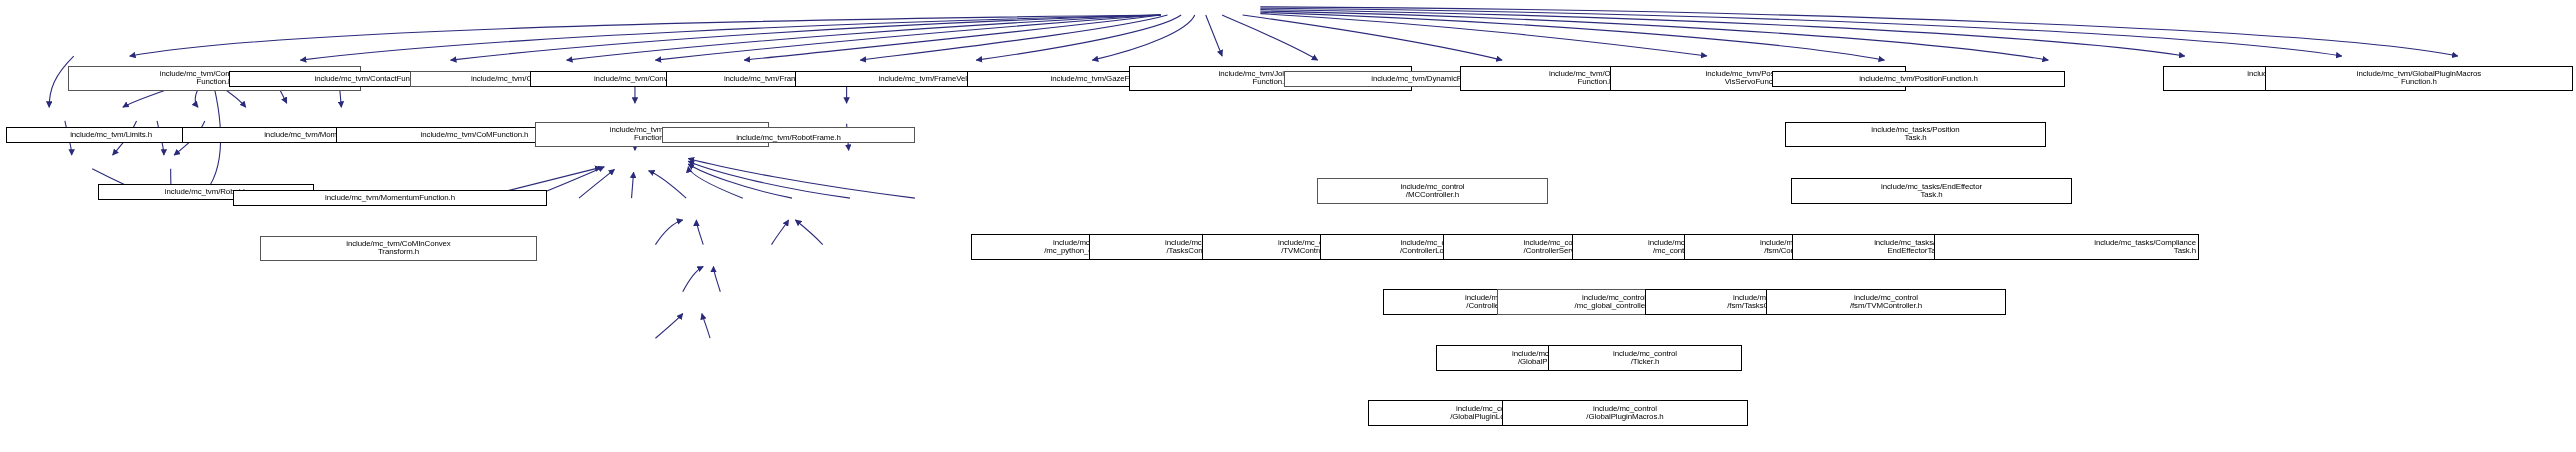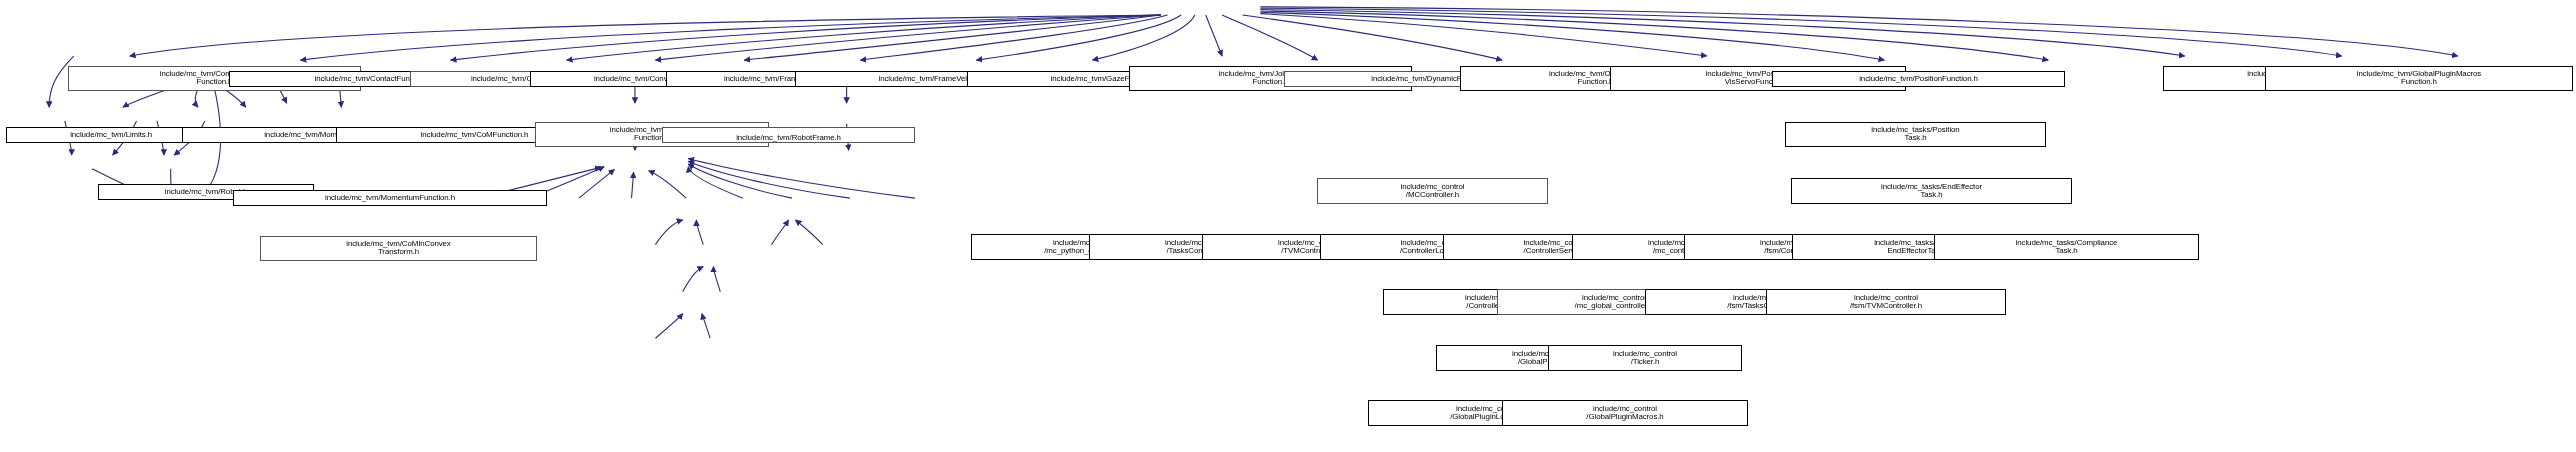--- a/index.html
+++ b/index.html
@@ -139,21 +139,21 @@
     <div class="node" style="left: 1320px; top: 234px; width: 225px; height: 26px;"><span class="lbl">include/mc_control
 /ControllerLoader.h</span></div>
     <div class="node" style="left: 1443px; top: 234px; width: 225px; height: 26px;"><span class="lbl">include/mc_control
 /ControllerServer.h</span></div>
     <div class="node" style="left: 1572px; top: 234px; width: 216px; height: 26px;"><span class="lbl">include/mc_control
 /mc_controller.h</span></div>
     <div class="node" style="left: 1684px; top: 234px; width: 216px; height: 26px;"><span class="lbl">include/mc_control
 /fsm/Controller.h</span></div>
     <div class="node" style="left: 1792px; top: 234px; width: 253px; height: 26px;"><span class="lbl">include/mc_tasks/Relative
 EndEffectorTask.h</span></div>
-    <div class="node" style="left: 1934px; top: 234px; width: 265px; height: 26px;"><span class="lbl">include/mc_tasks/Compliance
+    <div class="node" style="left: 1934px; top: 234px; width: 265px; height: 26px; text-align: right;"><span class="lbl">include/mc_tasks/Compliance
 Task.h</span></div>
     <div class="node" style="left: 1383px; top: 289px; width: 228px; height: 26px;"><span class="lbl">include/mc_control
 /ControllerClient.h</span></div>
     <div class="node thick" style="left: 1497px; top: 289px; width: 234px; height: 26px;"><span class="lbl">include/mc_control
 /mc_global_controller.h</span></div>
     <div class="node" style="left: 1645px; top: 289px; width: 240px; height: 26px;"><span class="lbl">include/mc_control
 /fsm/TasksController.h</span></div>
     <div class="node" style="left: 1766px; top: 289px; width: 240px; height: 26px;"><span class="lbl">include/mc_control
 /fsm/TVMController.h</span></div>
     <div class="node" style="left: 1436px; top: 345px; width: 216px; height: 26px;"><span class="lbl">include/mc_control

